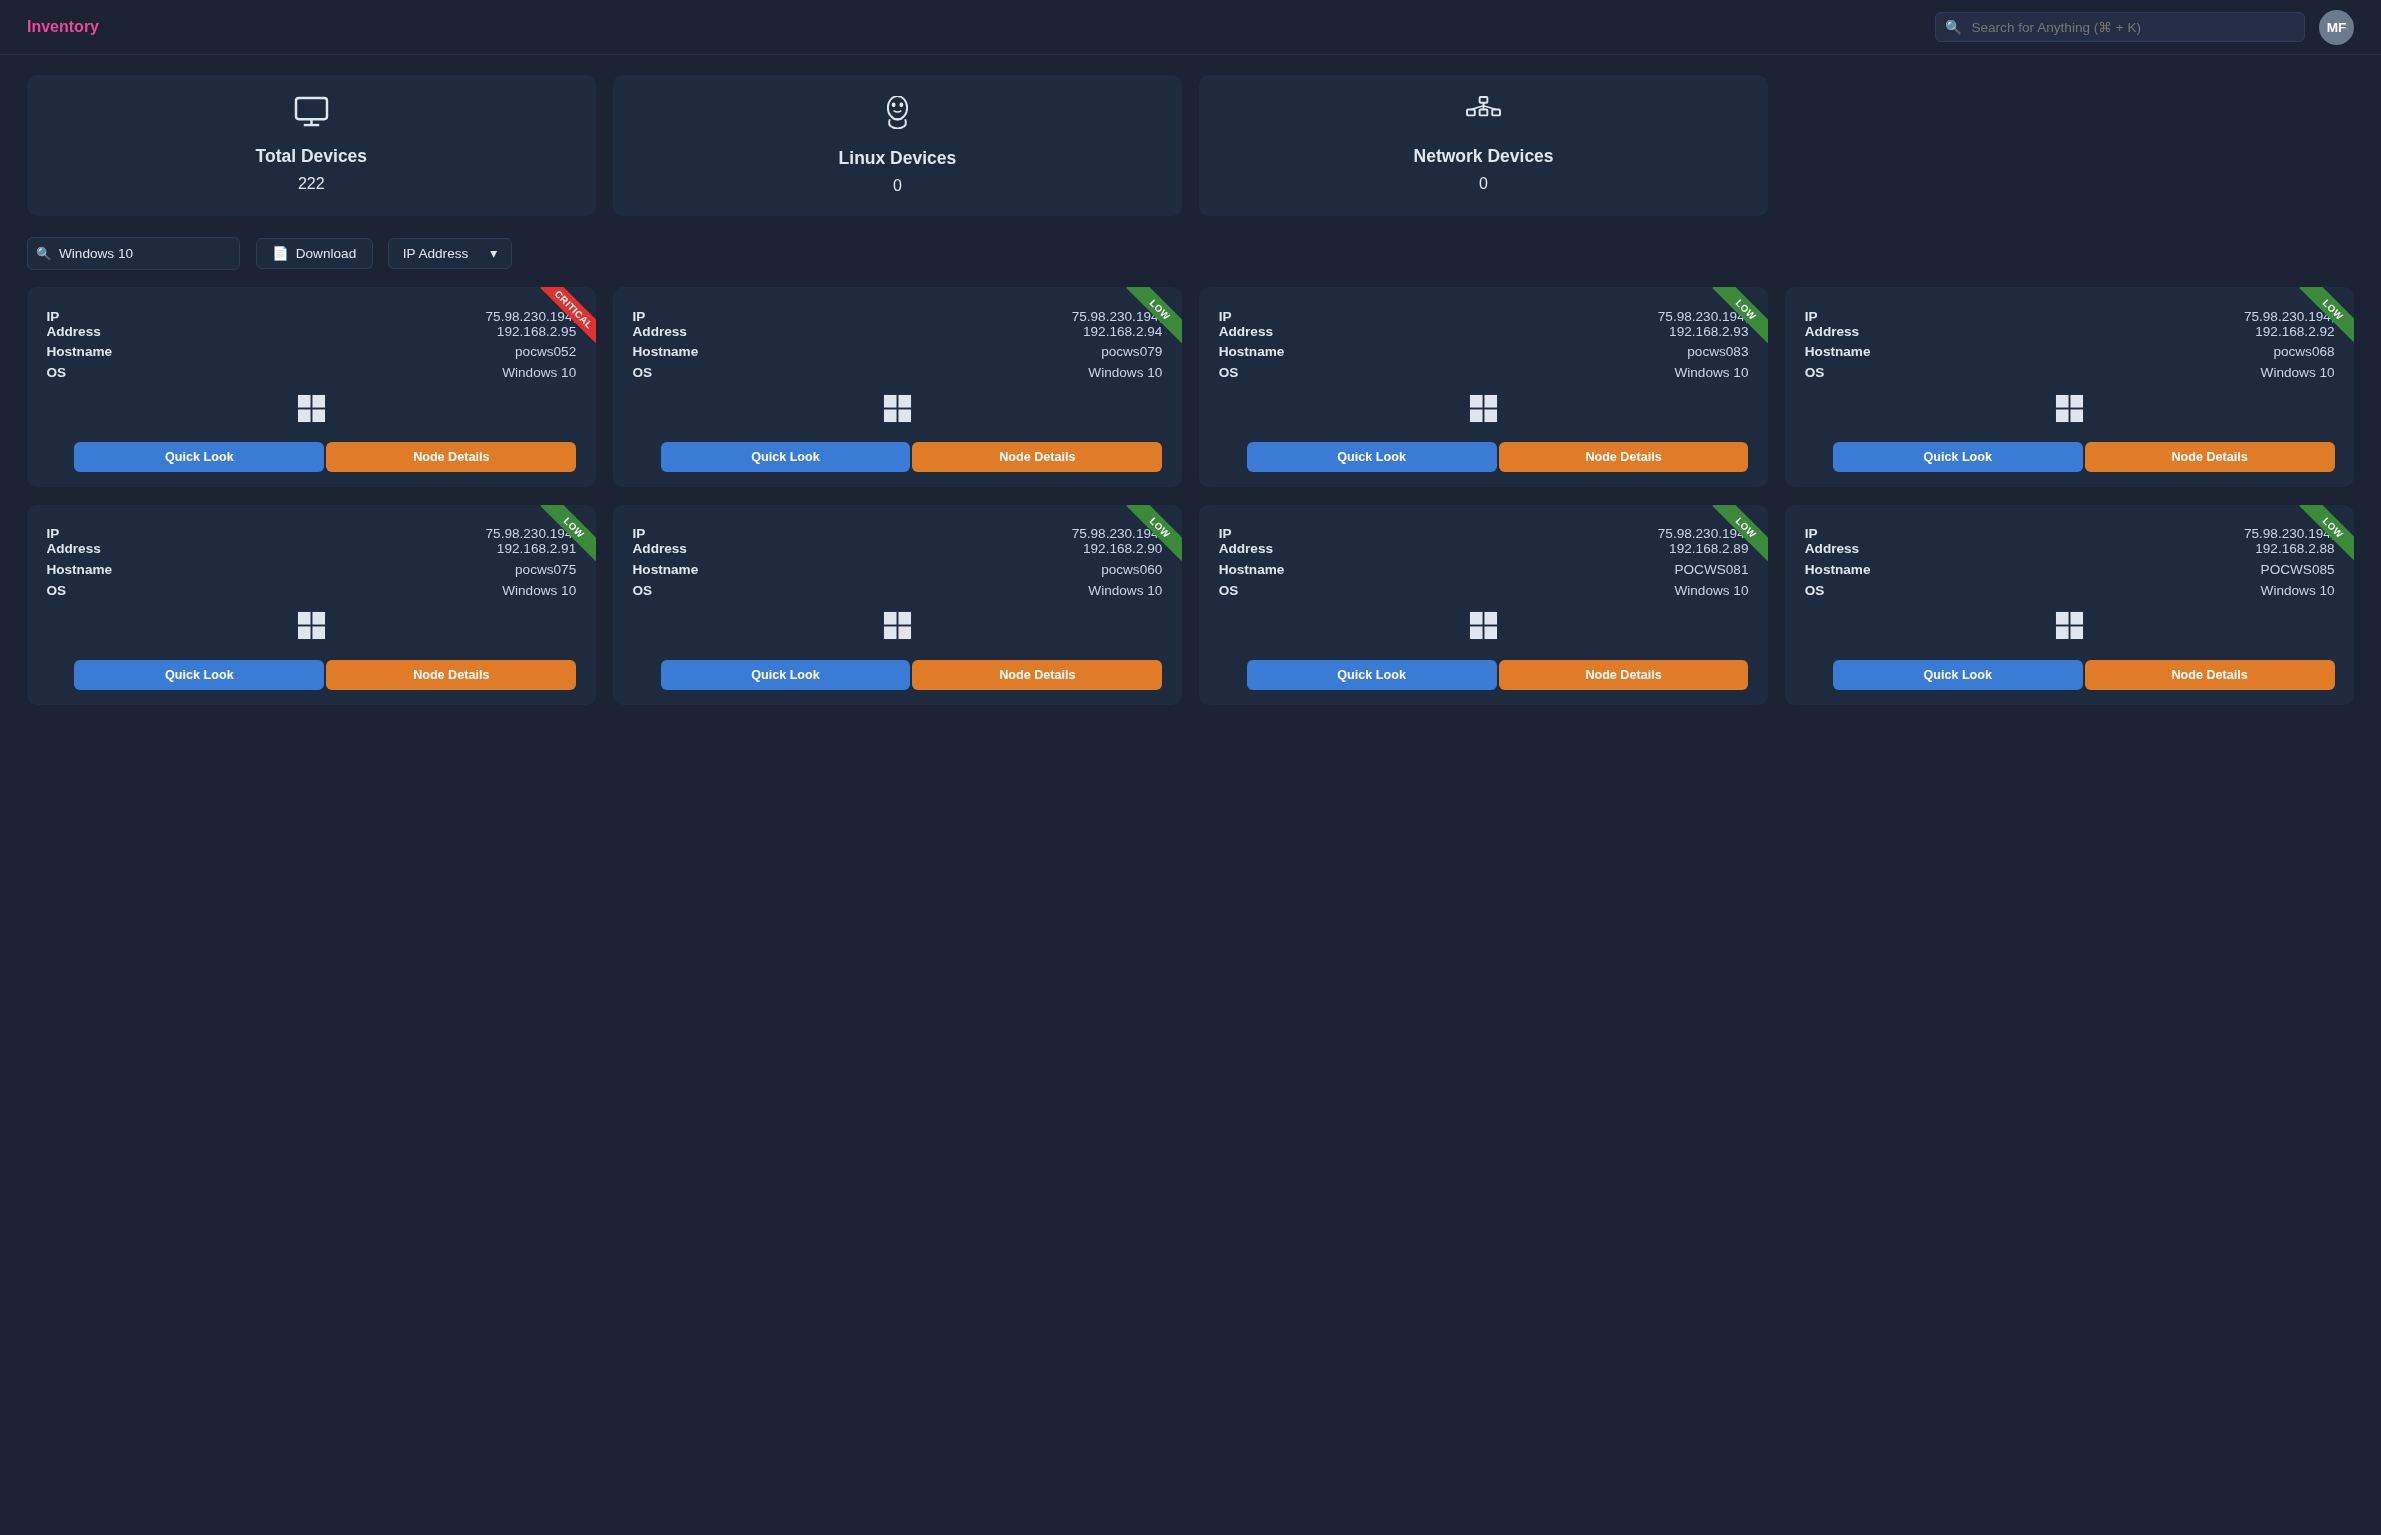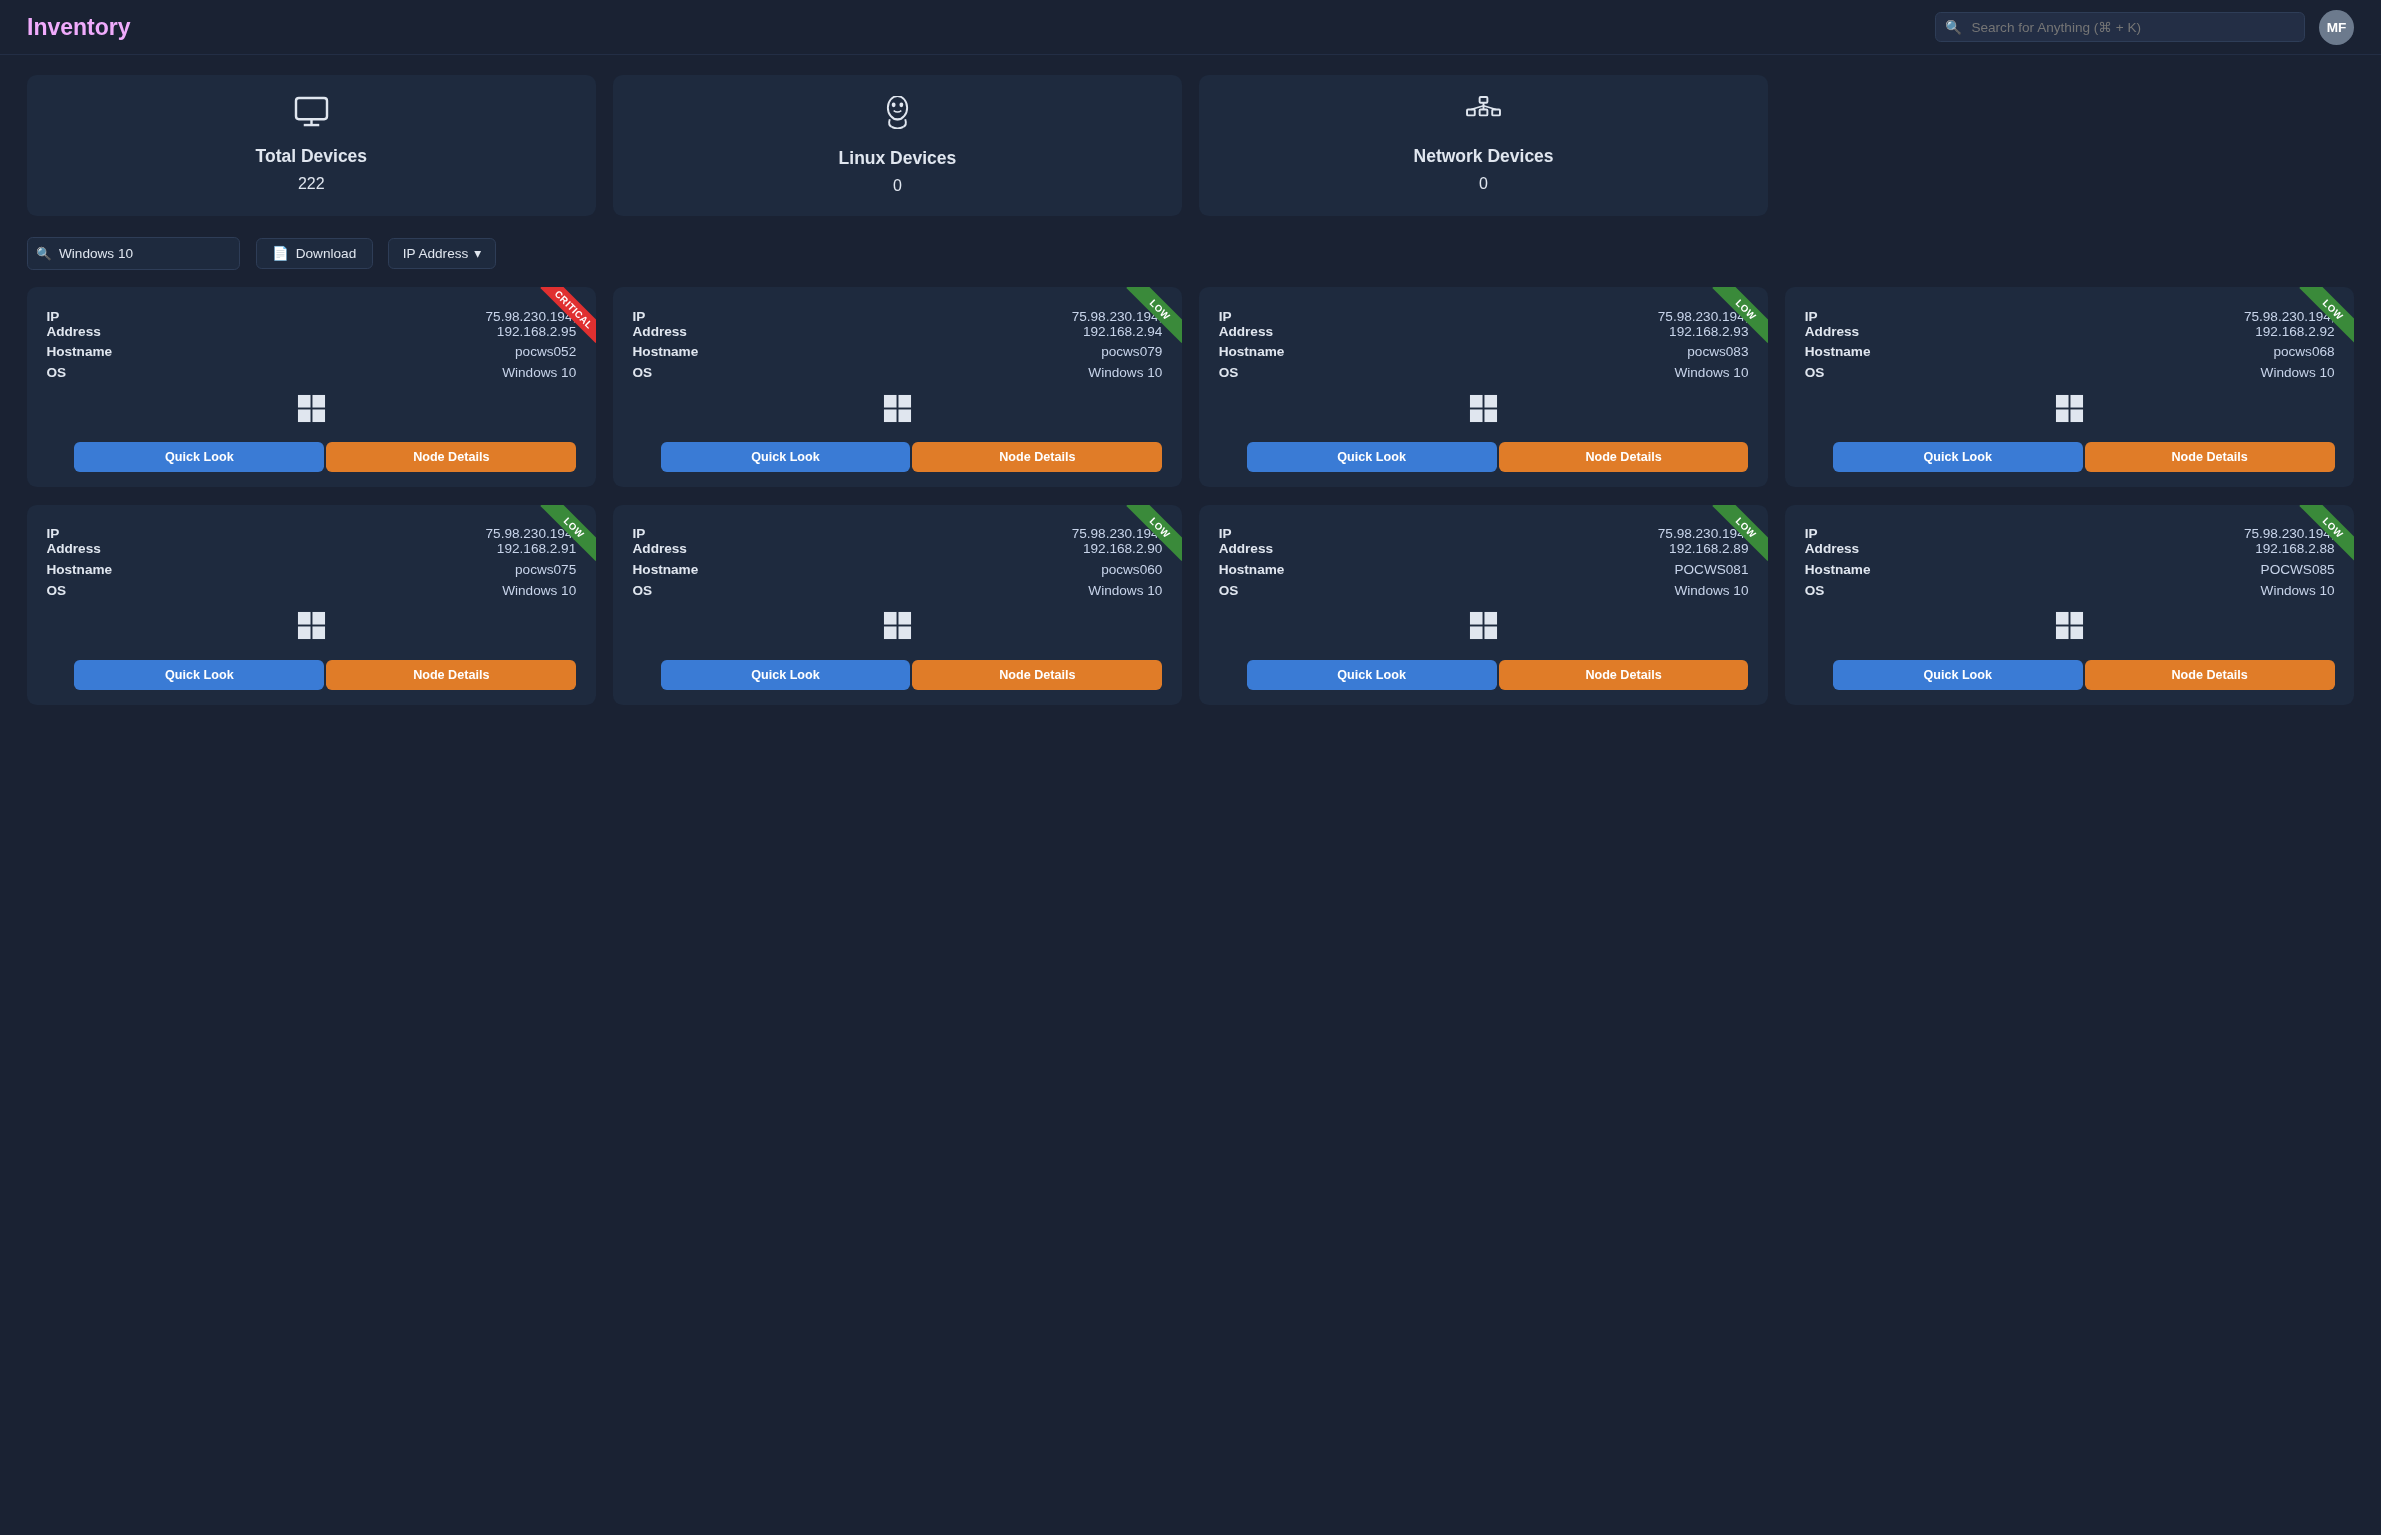--- a/index.html
+++ b/index.html
@@ -12,23 +12,23 @@
     
     .header {
       background: #1a2233;
       display: flex;
       align-items: center;
       justify-content: space-between;
       padding: 9.7px 27px;
       border-bottom: 1px solid #232e45;
     }
     .header-title {
-      font-size: 23px;
+      font-size: 16px;
       font-weight: 600;
-      color: #f0abfc;
+      color: #ec4899;
     }
     .header-right {
       display: flex;
       align-items: center;
       gap: 13.6px;
     }
     .search-bar {
       background: #232e45;
       border: 1px solid #2e3d57;
       border-radius: 5.8px;
@@ -144,21 +144,21 @@
     }
     .ip-sort-btn {
       background: #1e2a3e;
       border: 1px solid #2e3d57;
       border-radius: 5.8px;
       padding: 6.8px 13.6px;
       color: #e0e6ef;
       font-size: 13.6px;
       display: flex;
       align-items: center;
-      gap: 6px;
+      gap: 22px;
       cursor: pointer;
     }
     
     .device-grid {
       display: grid;
       grid-template-columns: repeat(4, 1fr);
       gap: 17.5px;
     }
     .device-card {
       background: #1e2a3e;

